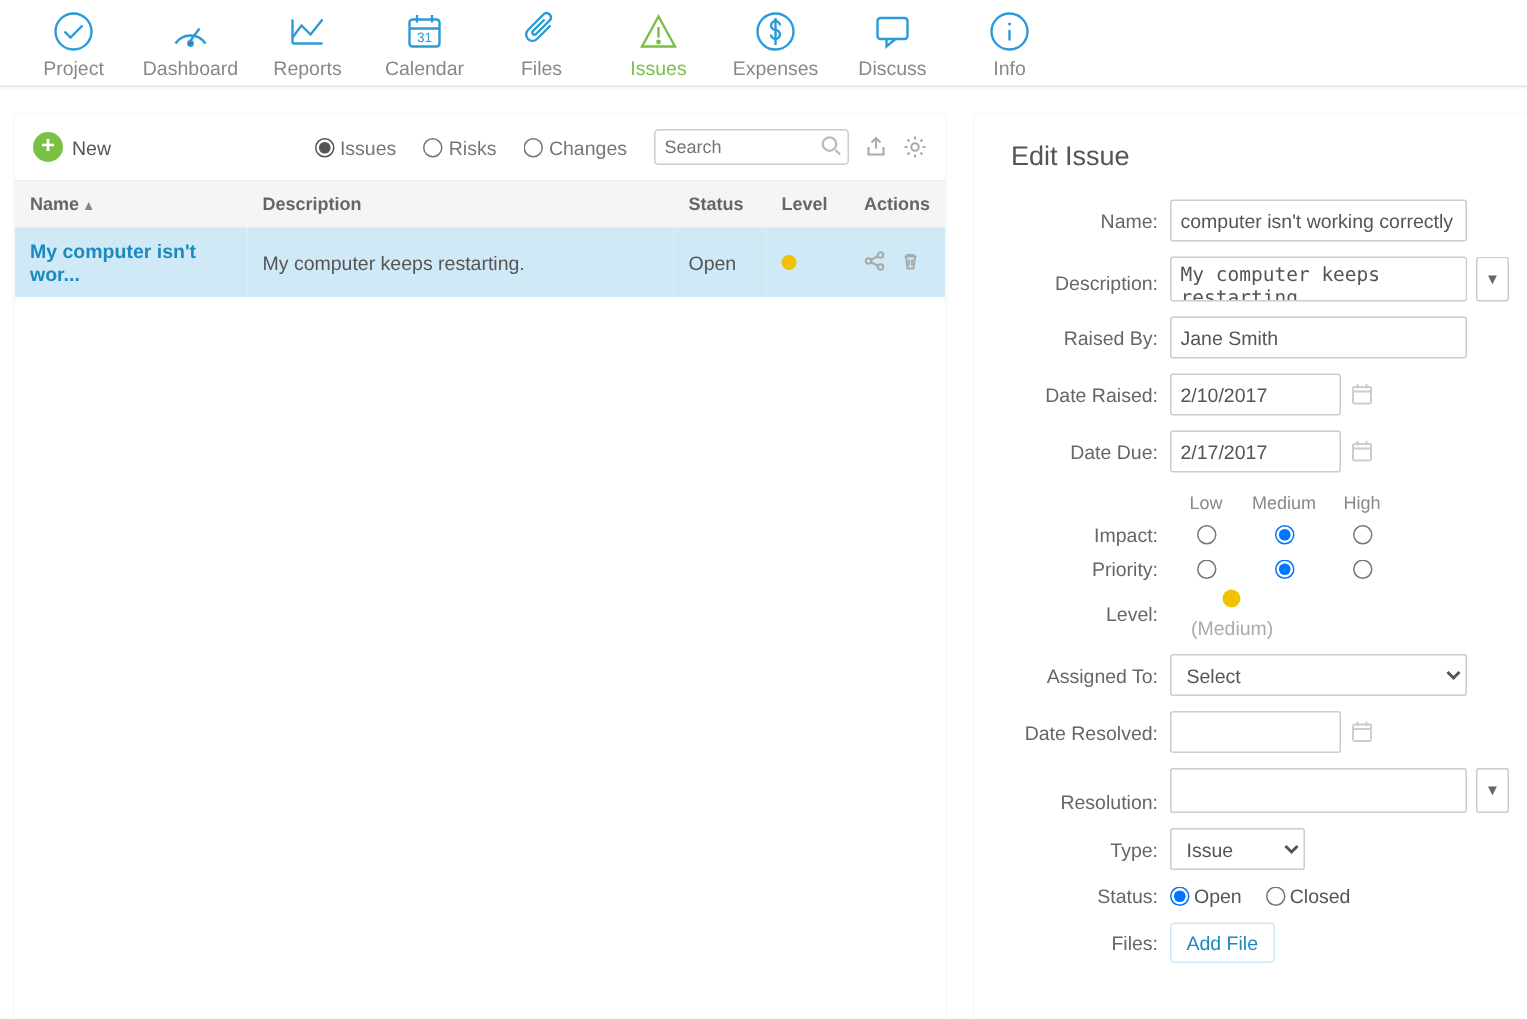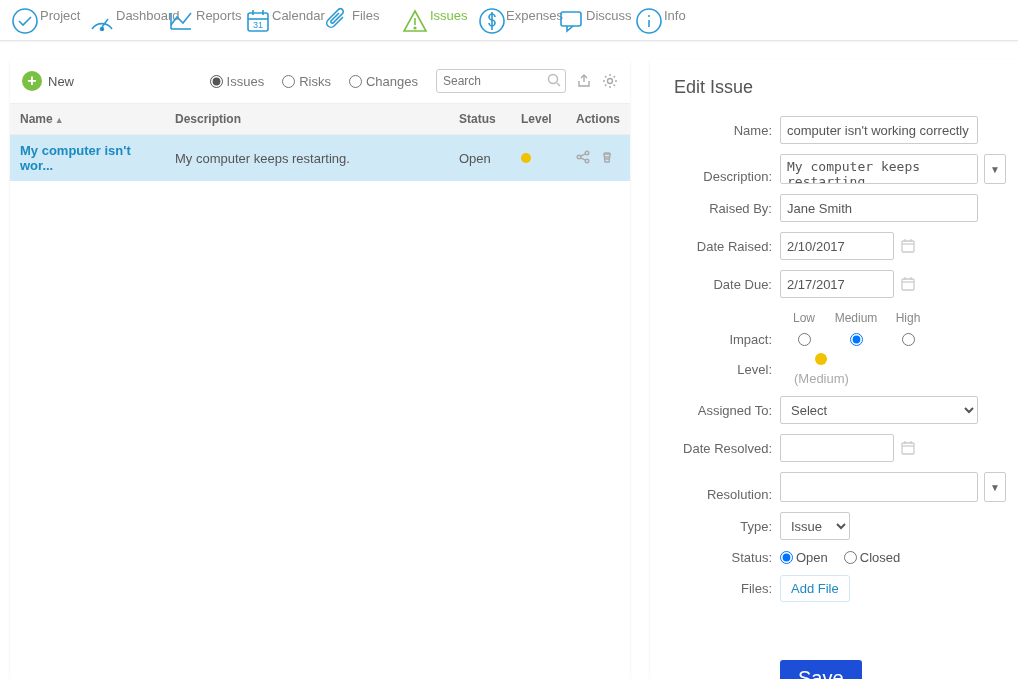--- a/index.html
+++ b/index.html
@@ -1,20 +1,20 @@
 <!DOCTYPE html>
 <html><head>
 <meta charset="utf-8">
 <style>
 * { box-sizing: border-box; margin: 0; padding: 0; }
 body { font-family: -apple-system, "Helvetica Neue", Arial, sans-serif; font-size: 13px; color: #555; background: #fff; width: 1018px; }
 
 
 .topnav { display: flex; gap: 0; padding: 6px 10px 4px; border-bottom: 1px solid #e5e5e5; box-shadow: 0 1px 2px rgba(0,0,0,0.05); }
-.topnav .item { display: flex; width: 78px; cursor: pointer; }
+.topnav .item { display: flex; flex-direction: column; align-items: center; width: 78px; cursor: pointer; }
 .topnav .item .ico { width: 30px; height: 30px; display: flex; align-items: center; justify-content: center; }
 .topnav .item .lbl { font-size: 13px; color: #888; margin-top: 2px; }
 .topnav .item.active .lbl { color: #7ac143; }
 .topnav svg { stroke: #2b9ad6; fill: none; stroke-width: 1.6; }
 .topnav .item.active svg { stroke: #7ac143; }
 
 
 .wrap { display: flex; gap: 20px; padding: 18px 10px 10px; }
 .leftpanel { flex: 0 0 620px; background: #fff; box-shadow: 0 1px 3px rgba(0,0,0,0.08); border-radius: 2px; }
 .rightpanel { flex: 1; background: #fff; box-shadow: 0 1px 3px rgba(0,0,0,0.08); border-radius: 2px; padding: 18px 24px 20px; }
@@ -44,21 +44,21 @@
 
 
 .rightpanel h2 { font-size: 18px; font-weight: 400; color: #555; margin-bottom: 18px; }
 .frow { display: flex; align-items: center; margin-bottom: 10px; }
 .frow .flabel { width: 106px; text-align: right; padding-right: 8px; color: #666; font-size: 13px; }
 .frow .fctrl { flex: 1; display: flex; align-items: center; gap: 6px; }
 .txtinput, .sel { height: 28px; border: 1px solid #ccc; border-radius: 2px; padding: 2px 6px; font-size: 13px; color: #555; background: #fff; }
 .txtinput.full { width: 198px; }
 .txtinput.med { width: 114px; }
 .sel.full { width: 198px; }
-.sel.med { width: 70px; }
+.sel.med { width: 90px; }
 .textarea { width: 198px; height: 30px; border: 1px solid #ccc; border-radius: 2px; padding: 4px 6px; font-size: 13px; color: #555; resize: none; }
 .sidecaret { width: 22px; height: 30px; border: 1px solid #ccc; border-radius: 2px; display: flex; align-items: center; justify-content: center; color: #666; cursor: pointer; font-size: 10px; }
 .cal-ico { color: #bbb; display: flex; }
 .radhdr { font-size: 12px; color: #888; text-align: center; }
 .radiogrid { display: grid; grid-template-columns: 48px 56px 48px; gap: 0; }
 .radiogrid > div { display: flex; justify-content: center; padding: 3px 0; }
 .level-badge { display: flex; align-items: center; gap: 6px; flex-direction: column; }
 .level-badge .dot { width: 12px; height: 12px; border-radius: 50%; background: #f0c200; }
 .level-badge .txt { color: #aaa; }
 .addfile { border: 1px solid #d0e8f5; color: #1a8abf; background: #fff; padding: 5px 10px; border-radius: 3px; cursor: pointer; font-size: 13px; }
@@ -279,21 +279,21 @@
   <div class="rightpanel">
     <h2>Edit Issue</h2>
 
     <div class="frow">
       <div class="flabel">Name:</div>
       <div class="fctrl">
           <input class="txtinput full" value="computer isn't working correctly" style="">
         </div>
     </div>
 
-    <div class="frow" style="align-items:flex-end">
+    <div class="frow" style="align-items:center">
       <div class="flabel" style="padding-top:5px">Description:</div>
       <div class="fctrl">
         <textarea class="textarea" style="">My computer keeps restarting.</textarea>
         <div class="sidecaret">▼</div>
       </div>
     </div>
 
     <div class="frow">
       <div class="flabel">Raised By:</div>
       <div class="fctrl">
@@ -352,20 +352,36 @@
           <div>
               <input type="radio" name="impact" checked="" style="">
             </div>
           <div>
               <input type="radio" name="impact" style="">
             </div>
         </div>
       </div>
     </div>
 
+    <div class="frow" style="margin-bottom:4px">
+      <div class="flabel">Priority:</div>
+      <div class="fctrl">
+        <div class="radiogrid">
+          <div>
+              <input type="radio" name="priority" style="">
+            </div>
+          <div>
+              <input type="radio" name="priority" checked="" style="">
+            </div>
+          <div>
+              <input type="radio" name="priority" style="">
+            </div>
+        </div>
+      </div>
+    </div>
 
     <div class="frow">
       <div class="flabel">Level:</div>
       <div class="fctrl">
         <div class="level-badge" style="margin-left:14px">
           <span class="dot"></span>
           <span class="txt">(Medium)</span>
         </div>
       </div>
     </div>

